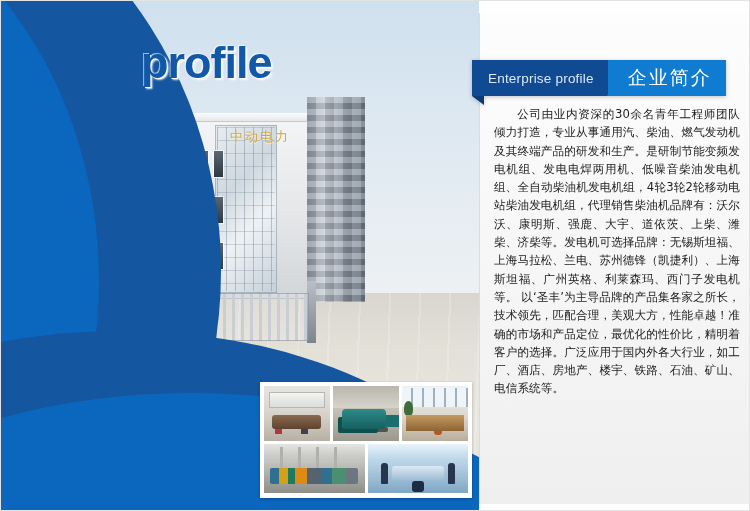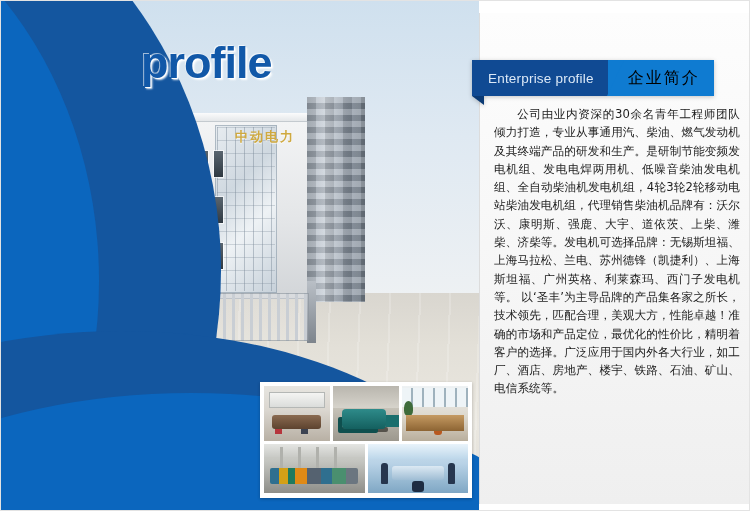--- a/index.html
+++ b/index.html
@@ -84,23 +84,23 @@
   .wr2{left:138px;top:196px;}
   .wr3{left:138px;top:242px;}
   .wr-l1{left:48px;top:186px;}
   .wr-l2{left:48px;top:228px;}
   .wr-l3{left:48px;top:268px;}
   .wr-ff{left:4px;top:200px;}
   .wr-ff2{left:4px;top:246px;}
 
   
   .roof-sign{
-    position:absolute;left:208px;top:126px;width:86px;height:20px;
-    color:#cfa93f;font-family:"DejaVu Sans",sans-serif;font-size:13px;font-weight:bold;
-    letter-spacing:2px;text-align:right;line-height:20px;
+    position:absolute;left:216px;top:126px;width:86px;height:20px;
+    color:#cfa93f;font-family:"DejaVu Sans",sans-serif;font-size:13px;font-weight:normal;
+    letter-spacing:2px;text-align:center;line-height:20px;
     text-shadow:0 1px 1px rgba(255,255,255,.8);
     white-space:nowrap;
   }
 
   
   .signboard{
     position:absolute;left:34px;top:296px;width:142px;height:30px;
     background:linear-gradient(180deg,#2c4b82 0%,#1f3a69 50%,#162c52 100%);
     box-shadow:0 0 0 2px #9aa3ad, 0 2px 3px rgba(0,0,0,.35);
     transform:skewY(-5deg);
@@ -238,23 +238,23 @@
     background:#104a93;color:#dce9f7;
     font-size:13.5px;letter-spacing:.2px;
     display:flex;align-items:center;padding:0 14px 0 16px;
     position:relative;
   }
   .bn-en:after{
     content:"";position:absolute;right:-16px;top:0;width:0;height:0;
     border-style:solid;border-width:0 0 36px 17px;border-color:transparent transparent #0f7bd1 transparent;
   }
   .bn-cn{
-    background:#0f7bd1;color:#000000;
+    background:#0f7bd1;color:#ffffff;
     font-family:Liberation Serif, serif;
-    font-size:16px;font-weight:normal;letter-spacing:2px;
+    font-size:19px;font-weight:normal;letter-spacing:2px;
     display:flex;align-items:center;padding:0 14px 0 20px;
   }
   .bn-notch{
     position:absolute;left:0;top:36px;width:0;height:0;
     border-style:solid;border-width:9px 0 0 12px;border-color:#0b3a74 transparent transparent transparent;
   }
 
   #body-text{
     position:absolute;left:14px;top:92px;width:246px;
     font-family:"DejaVu Sans","Liberation Sans",sans-serif;

